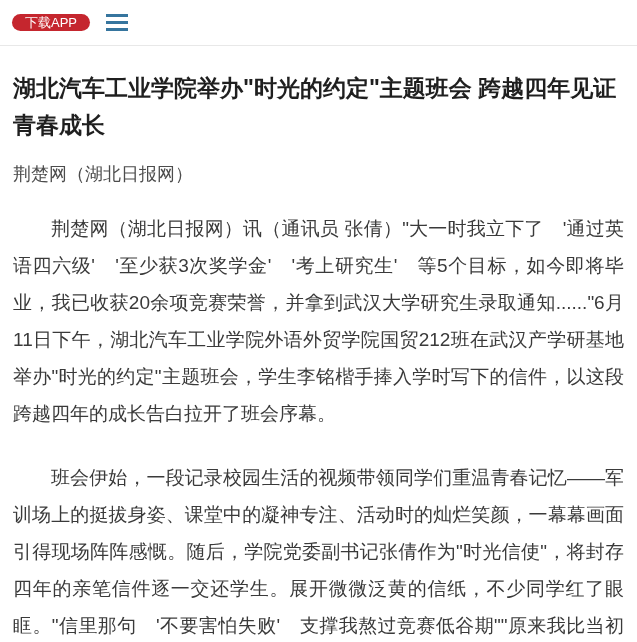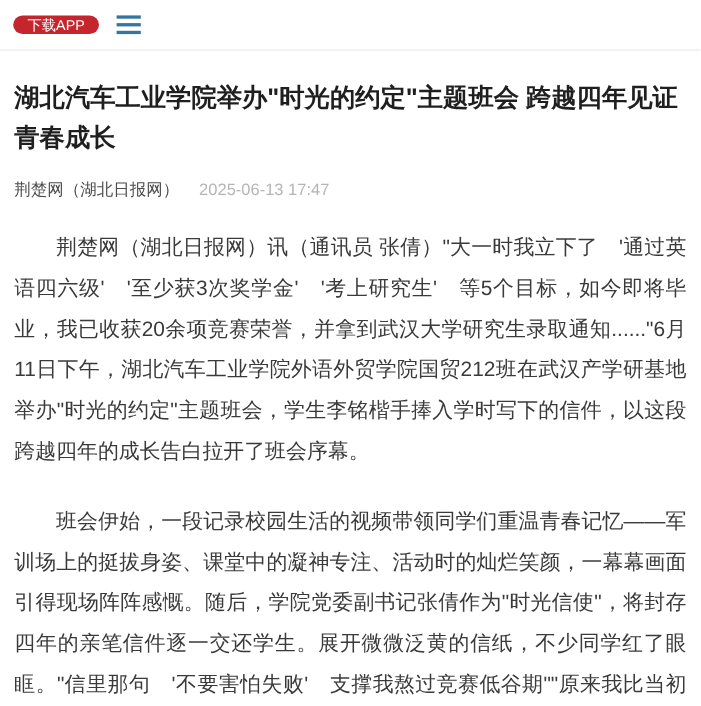--- a/index.html
+++ b/index.html
@@ -90,21 +90,21 @@
   .article { padding: 0 13px 10px; }
   .article-title {
     margin: 24px 0 0;
     font-size: 23px;
     line-height: 37px;
     font-weight: 700;
     color: #1f1f1f;
   }
   .meta {
     margin-top: 21px;
-    font-size: 15px;
+    font-size: 18px;
     line-height: 1;
     display: flex;
     align-items: baseline;
   }
   .meta .source { color: #4c4c4c; }
   .meta .time { color: #b5b5b5; margin-left: 18px; }
   .body-text p {
     margin: 27px 0 0;
     font-size: 19px;
     line-height: 37px;
@@ -124,19 +124,18 @@
       <span></span>
       <span></span>
     </div>
   </div>
 </header>
 
 <main class="article">
   <h1 class="article-title">湖北汽车工业学院举办"时光的约定"主题班会 跨越四年见证青春成长</h1>
   <div class="meta">
     <span class="source">荆楚网（湖北日报网）</span>
-    <span class="time">2025-06-13 17:47</span>
   </div>
   <div class="body-text">
     <p>荆楚网（湖北日报网）讯（通讯员 张倩）"大一时我立下了　'通过英语四六级'　'至少获3次奖学金'　'考上研究生'　等5个目标，如今即将毕业，我已收获20余项竞赛荣誉，并拿到武汉大学研究生录取通知......"6月11日下午，湖北汽车工业学院外语外贸学院国贸212班在武汉产学研基地举办"时光的约定"主题班会，学生李铭楷手捧入学时写下的信件，以这段跨越四年的成长告白拉开了班会序幕。</p>
     <p>班会伊始，一段记录校园生活的视频带领同学们重温青春记忆——军训场上的挺拔身姿、课堂中的凝神专注、活动时的灿烂笑颜，一幕幕画面引得现场阵阵感慨。随后，学院党委副书记张倩作为"时光信使"，将封存四年的亲笔信件逐一交还学生。展开微微泛黄的信纸，不少同学红了眼眶。"信里那句　'不要害怕失败'　支撑我熬过竞赛低谷期""原来我比当初期待的更优秀"......多名学生主动登台朗读信件，分享与"过去自己"的对话，真挚发言引发全场共鸣。</p>
   </div>
 </main>
 
 </body></html>

